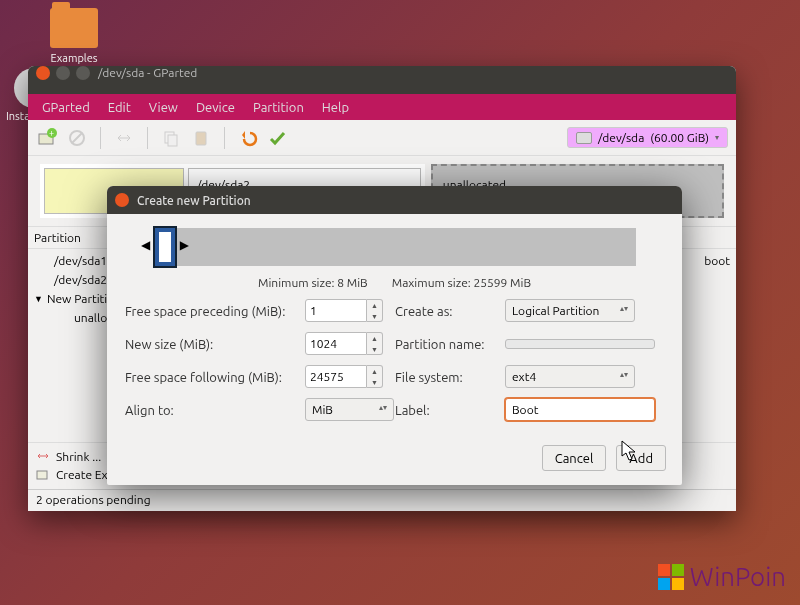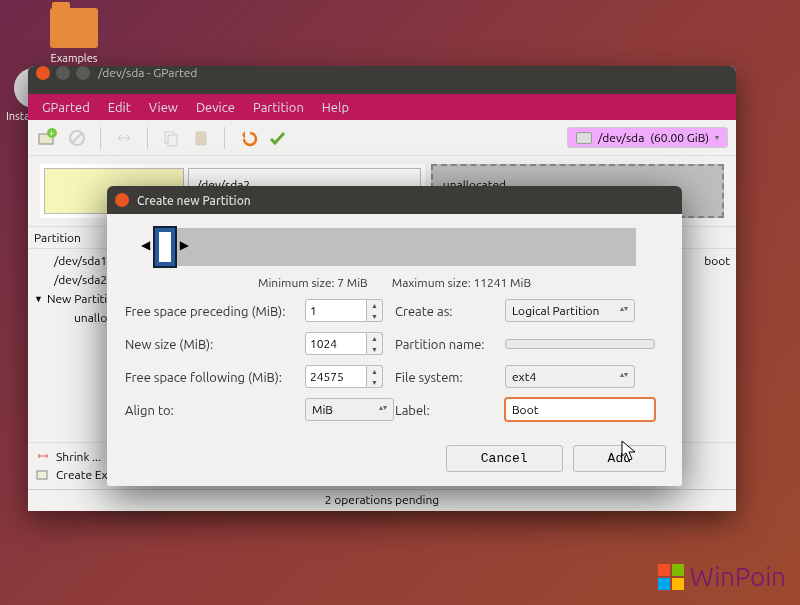--- a/index.html
+++ b/index.html
@@ -40,21 +40,21 @@
 .table-head span:first-child { flex: 1.4; }
 .tree-rows { font-size: 12px; padding: 2px 6px; }
 .tree-row { padding: 3px 0; display: flex; align-items: center; }
 .tree-indent { width: 20px; display: inline-block; }
 .tree-tri { margin-right: 4px; font-size: 9px; }
 
 
 .ops-area { position: absolute; bottom: 24px; left: 0; right: 0; padding: 4px 8px; font-size: 12px; border-top: 1px solid #ddd; background: #f2f1f0; }
 .op-row { display: flex; align-items: center; gap: 6px; padding: 2px 0; }
 .op-icon { width: 14px; height: 14px; }
-.statusbar { position: absolute; bottom: 0; left: 0; right: 0; height: 22px; border-top: 1px solid #ccc; padding: 3px 8px; font-size: 12px; background: #f2f1f0; text-align: center; }
+.statusbar { position: absolute; bottom: 0; left: 0; right: 0; height: 22px; border-top: 1px solid #ccc; padding: 3px 8px; font-size: 12px; background: #f2f1f0; }
 
 
 .dialog { position: absolute; left: 107px; top: 186px; width: 575px; background: #f2f1f0; border-radius: 6px 6px 2px 2px; box-shadow: 0 10px 40px rgba(0,0,0,0.6); z-index: 10; }
 .dlg-titlebar { height: 28px; background: #3c3b37; border-radius: 6px 6px 0 0; display: flex; align-items: center; padding: 0 8px; gap: 8px; }
 .dlg-titlebar .win-btn.close { background: #e95420; }
 .dlg-title { color: #ddd; font-size: 12px; font-weight: 500; }
 .dlg-body { padding: 14px 18px; }
 .size-slider { height: 38px; background: #bfbfbf; position: relative; margin: 0 28px 10px; }
 .size-handle { position: absolute; left: 0; top: -2px; width: 24px; height: 42px; background: #2a5a9e; border: 2px solid #123; }
 .size-handle::before { content: "◀"; position: absolute; left: -14px; top: 10px; font-size: 12px; }
@@ -66,21 +66,21 @@
 .spin { display: flex; }
 .spin input { width: 62px; padding: 4px; border: 1px solid #bbb; border-radius: 3px 0 0 3px; font-size: 12px; }
 .spin-btns { width: 16px; border: 1px solid #bbb; border-left: none; border-radius: 0 3px 3px 0; display: flex; flex-direction: column; }
 .spin-btns span { flex: 1; font-size: 7px; text-align: center; line-height: 10px; color: #555; }
 .combo { display: flex; border: 1px solid #bbb; border-radius: 3px; background: #f0efed; padding: 4px 6px; font-size: 12px; justify-content: space-between; width: 130px; }
 .combo .arrow { font-size: 8px; color: #666; }
 .text-input { border: 1px solid #bbb; border-radius: 3px; padding: 4px 6px; font-size: 12px; width: 150px; background: #fff; }
 .text-input.disabled { background: #e8e8e8; }
 .text-input.focused { border: 1px solid #e27c42; box-shadow: 0 0 0 1px #e27c42; }
 .dlg-buttons { display: flex; justify-content: flex-end; gap: 10px; padding: 10px 16px 14px; }
-.btn { padding: 5px 34px; border: 1px solid #bbb; background: #f0efed; border-radius: 3px; font-size: 13px; cursor: pointer; font-family: Liberation Mono, monospace; }
+.btn { padding: 5px 12px; border: 1px solid #bbb; background: #f0efed; border-radius: 3px; font-size: 13px; cursor: pointer; }
 
 
 .cursor { position: absolute; left: 621px; top: 440px; z-index: 50; pointer-events: none; }
 
 
 .watermark { position: absolute; right: 14px; bottom: 14px; display: flex; align-items: center; gap: 6px; color: #701a75; font-size: 26px; font-weight: 300; }
 .wm-logo { display: grid; grid-template-columns: 12px 12px; grid-template-rows: 12px 12px; gap: 2px; }
 .wm-logo span:nth-child(1){background:#f25022}.wm-logo span:nth-child(2){background:#7fba00}.wm-logo span:nth-child(3){background:#00a4ef}.wm-logo span:nth-child(4){background:#ffb900}
 </style>
 </head>
@@ -229,22 +229,22 @@
     <div class="win-btn close"></div>
     <div class="dlg-title">Create new Partition</div>
   </div>
   <div class="dlg-body">
     <div class="size-slider">
       <div class="size-handle">
           <div class="size-handle-inner"></div>
         </div>
     </div>
     <div class="size-info">
-      <span>Minimum size: 7 MiB</span>
-      <span>Maximum size: 11241 MiB</span>
+      <span>Minimum size: 8 MiB</span>
+      <span>Maximum size: 25599 MiB</span>
     </div>
     <div class="form-grid">
       <label>Free space preceding (MiB):</label>
       <div class="spin">
           <input value="1" style="">
           <div class="spin-btns">
             <span>▲</span>
             <span>▼</span>
           </div>
         </div>

